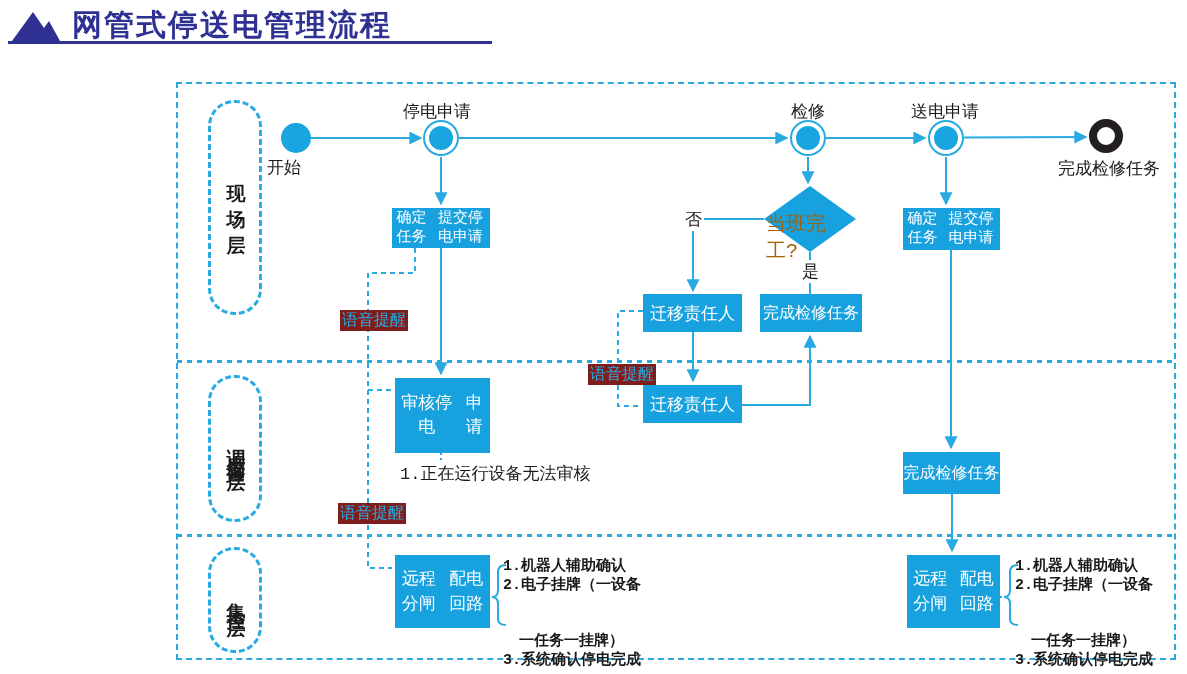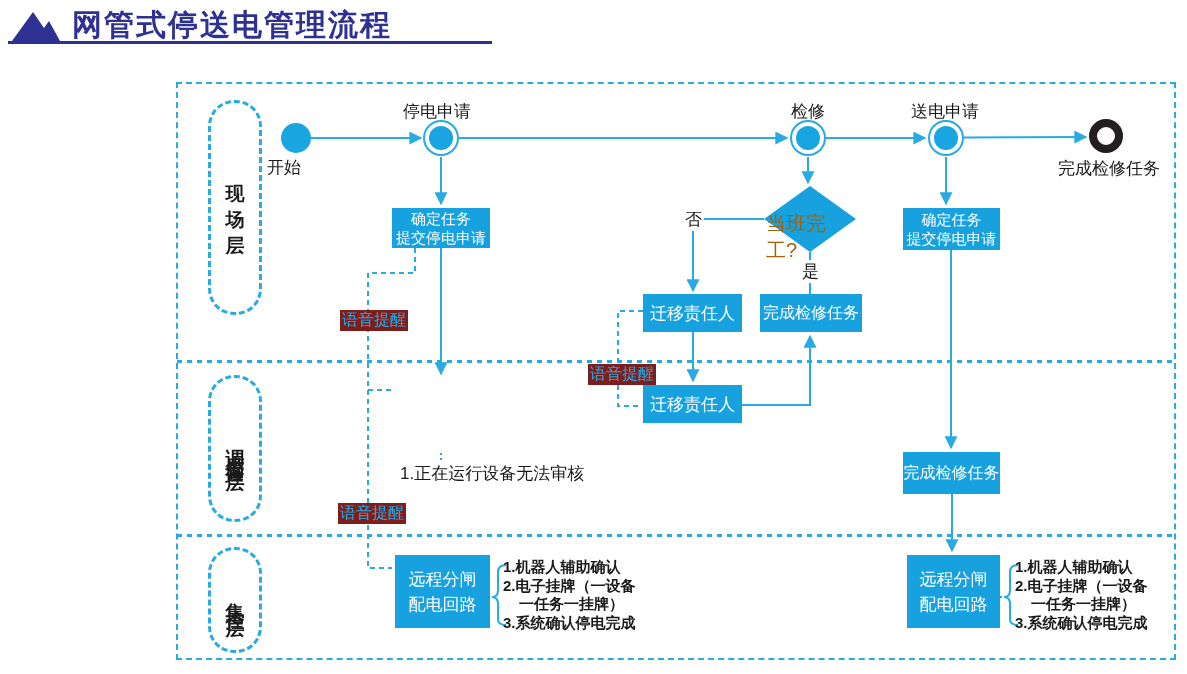--- a/index.html
+++ b/index.html
@@ -1,17 +1,17 @@
 <!DOCTYPE html>
 <html><head>
 <meta charset="utf-8">
 <style>
   html,body{margin:0;padding:0;background:#fff;}
   #stage{position:relative;width:1187px;height:674px;background:#fff;overflow:hidden;
-         font-family:Liberation Sans, sans-serif;}
+         font-family:Liberation Mono, monospace;}
   .abs{position:absolute;}
 
   
   .page-title{left:72px;top:5px;font-size:30px;font-weight:bold;color:#2E3192;letter-spacing:2px;}
   .title-underline{left:8px;top:41px;width:484px;height:3px;background:#2E3192;}
 
   
   .frame{left:176px;top:82px;width:1000px;height:578px;border:2px dashed #29ABE2;box-sizing:border-box;}
   .pill{border:3px dashed #29ABE2;border-radius:26px;box-sizing:border-box;
         display:flex;align-items:center;justify-content:center;}
@@ -34,21 +34,21 @@
             background:#fff;box-sizing:border-box;}
 
   .nlabel{font-size:17px;color:#1a1a1a;text-align:left;white-space:nowrap;}
   .lb-start{left:267px;top:156px;width:40px;}
   .lb-ev1{left:403px;top:100px;width:76px;}
   .lb-ev2{left:791px;top:100px;width:36px;}
   .lb-ev3{left:911px;top:100px;width:70px;}
   .lb-end{left:1058px;top:157px;width:100px;}
 
   
-  .box{background:#17A2DF;color:#fff;display:flex;flex-direction:column;align-items:center;
+  .box{background:#17A2DF;color:#fff;display:flex;flex-direction:row;align-items:center;
        justify-content:center;text-align:center;z-index:2;}
   .bx-confirm1{left:392px;top:208px;width:98px;height:40px;font-size:15px;line-height:19px;}
   .bx-migrate1{left:643px;top:294px;width:99px;height:38px;font-size:17px;}
   .bx-complete-mid{left:760px;top:294px;width:102px;height:38px;font-size:16px;}
   .bx-migrate2{left:643px;top:385px;width:99px;height:38px;font-size:17px;}
   .bx-review{left:395px;top:378px;width:95px;height:75px;font-size:17px;line-height:24px;}
   .bx-confirm2{left:903px;top:208px;width:97px;height:42px;font-size:15px;line-height:19px;}
   .bx-complete-right{left:903px;top:452px;width:97px;height:42px;font-size:16px;}
   .bx-remote1{left:395px;top:555px;width:95px;height:73px;font-size:17px;line-height:25px;}
   .bx-remote2{left:907px;top:555px;width:93px;height:73px;font-size:17px;line-height:25px;}
@@ -60,21 +60,21 @@
   .br-yes{left:800px;top:260px;}
 
   
   .voice{font-size:16px;color:#29ABE2;background:#7f1d1d;z-index:2;white-space:nowrap;padding:0 2px;}
   .vc-1{left:340px;top:310px;}
   .vc-2{left:338px;top:503px;}
   .vc-3{left:588px;top:364px;}
   .note{font-size:17px;color:#1a1a1a;z-index:2;white-space:nowrap;margin-left:24px;}
   .nt-review{left:376px;top:462px;}
   .checklist{width:170px;font-size:15px;font-weight:600;color:#1a1a1a;line-height:18.5px;z-index:2;}
-  .checklist .indent{padding-left:16px;}
+  .checklist .indent{padding-left:16px;margin-top:38px;}
   .cl-left{left:503px;top:558px;}
   .cl-right{left:1015px;top:558px;}
 
   svg.layer{position:absolute;left:0;top:0;z-index:1;}
   .z2{z-index:2;}
 </style>
 </head>
 <body>
 
 <div id="stage">
@@ -176,20 +176,24 @@
   </div>
   <div class="abs box bx-migrate1">
     <span>迁移责任人</span>
   </div>
   <div class="abs box bx-complete-mid">
     <span>完成检修任务</span>
   </div>
   <div class="abs box bx-migrate2">
     <span>迁移责任人</span>
   </div>
+  <div class="abs box bx-review">
+    <span>审核停电</span>
+    <span>申请</span>
+  </div>
   <div class="abs box bx-confirm2">
     <span>确定任务</span>
     <span>提交停电申请</span>
   </div>
   <div class="abs box bx-complete-right">
     <span>完成检修任务</span>
   </div>
   <div class="abs box bx-remote1">
     <span>远程分闸</span>
     <span>配电回路</span>

